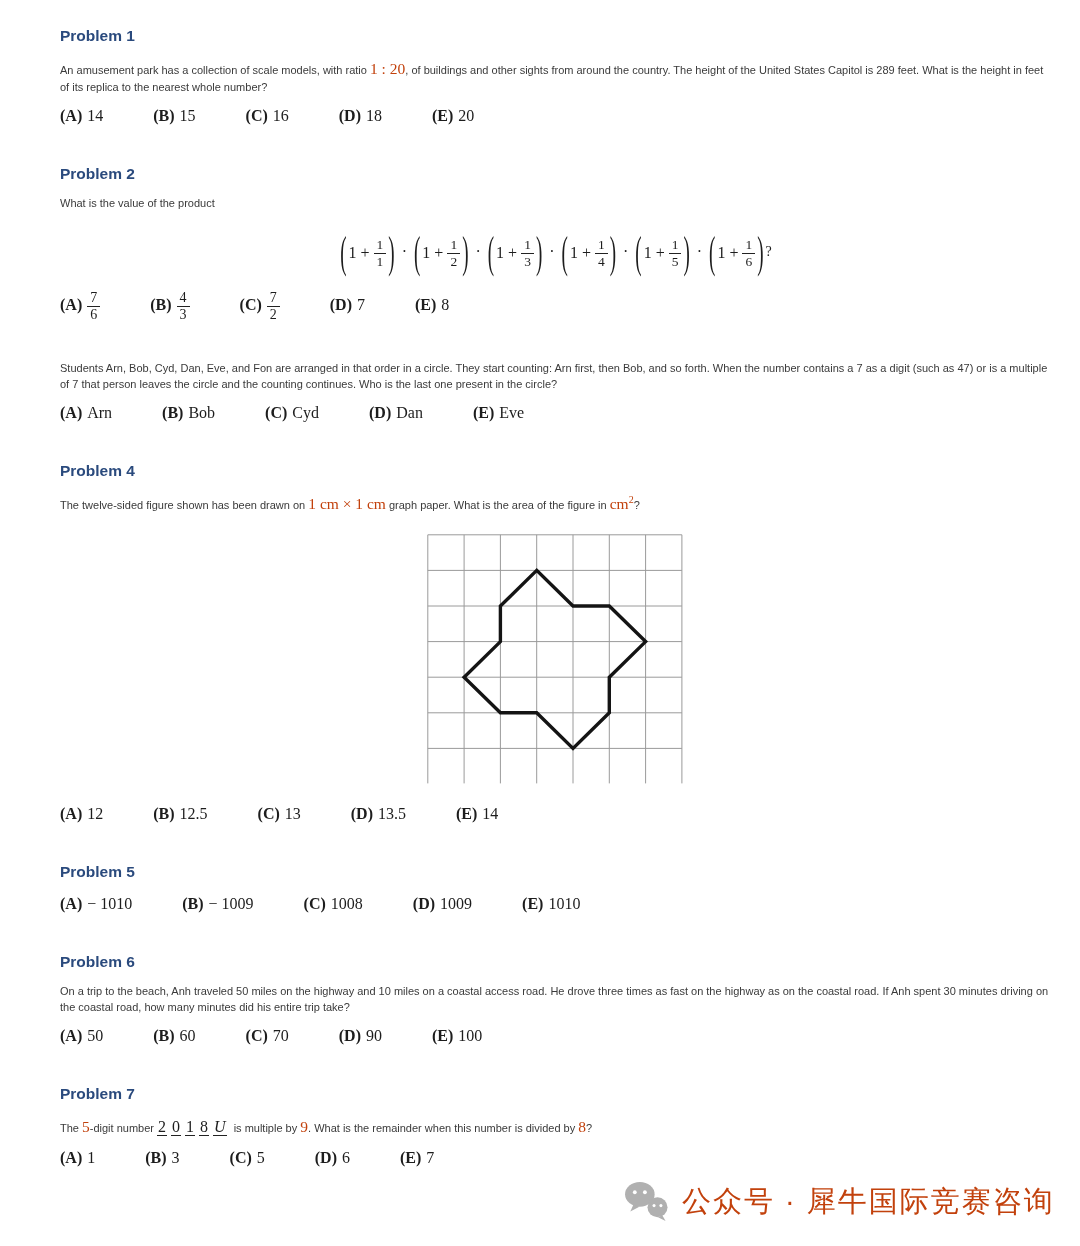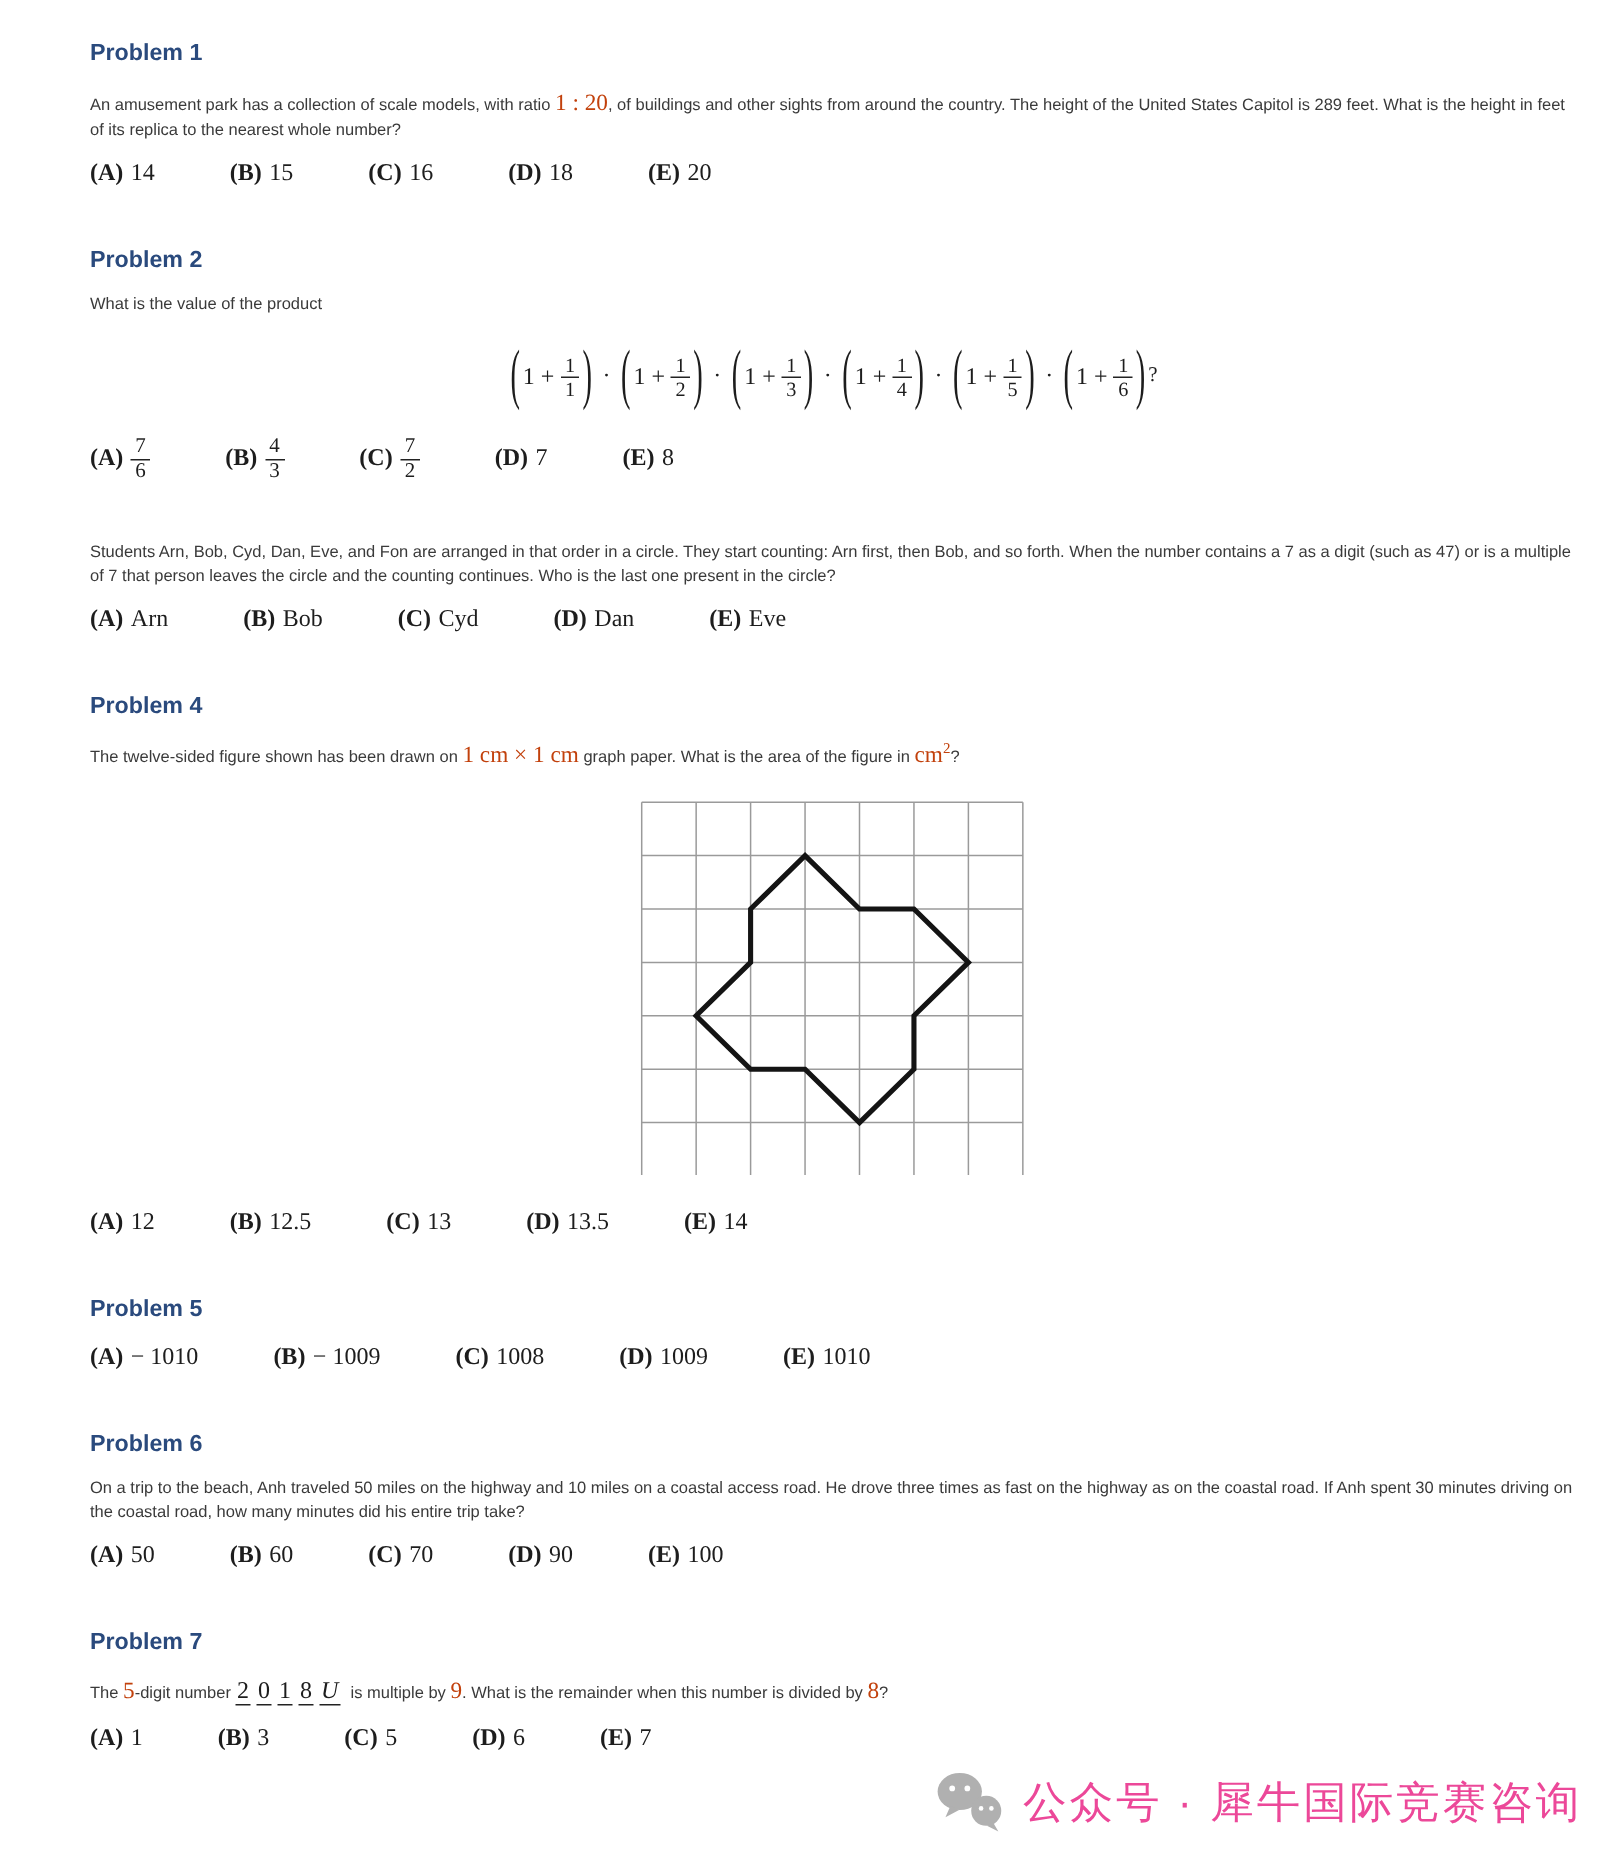--- a/index.html
+++ b/index.html
@@ -66,21 +66,21 @@
   .ud {
     font-family:"Liberation Serif", serif; font-size:16px; color:#1d1d1d;
     display:inline-block; border-bottom:1.4px solid #222;
     padding:0 1px; margin-right:4px; line-height:1.1;
   }
   .ud.it { font-style:italic; }
 
   
   .watermark {
     position:absolute; left:624px; top:1181px;
-    display:flex; align-items:center; color:#ec4899;
+    display:flex; align-items:center; color:#c2410c;
   }
   .wtext {
     font-family:"Liberation Sans", sans-serif;
     font-size:29px; letter-spacing:2px; margin-left:12px;
   }
 </style>
 </head>
 <body>
 
 <div class="page">

